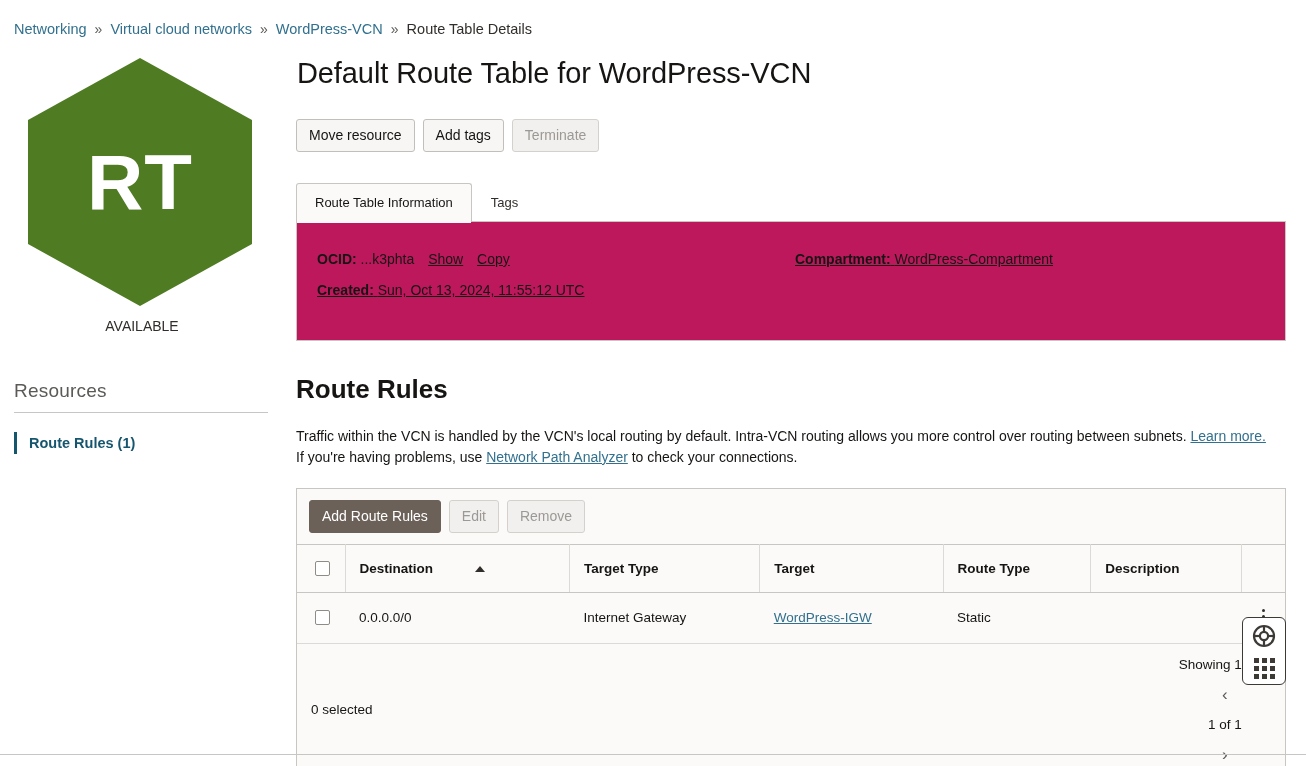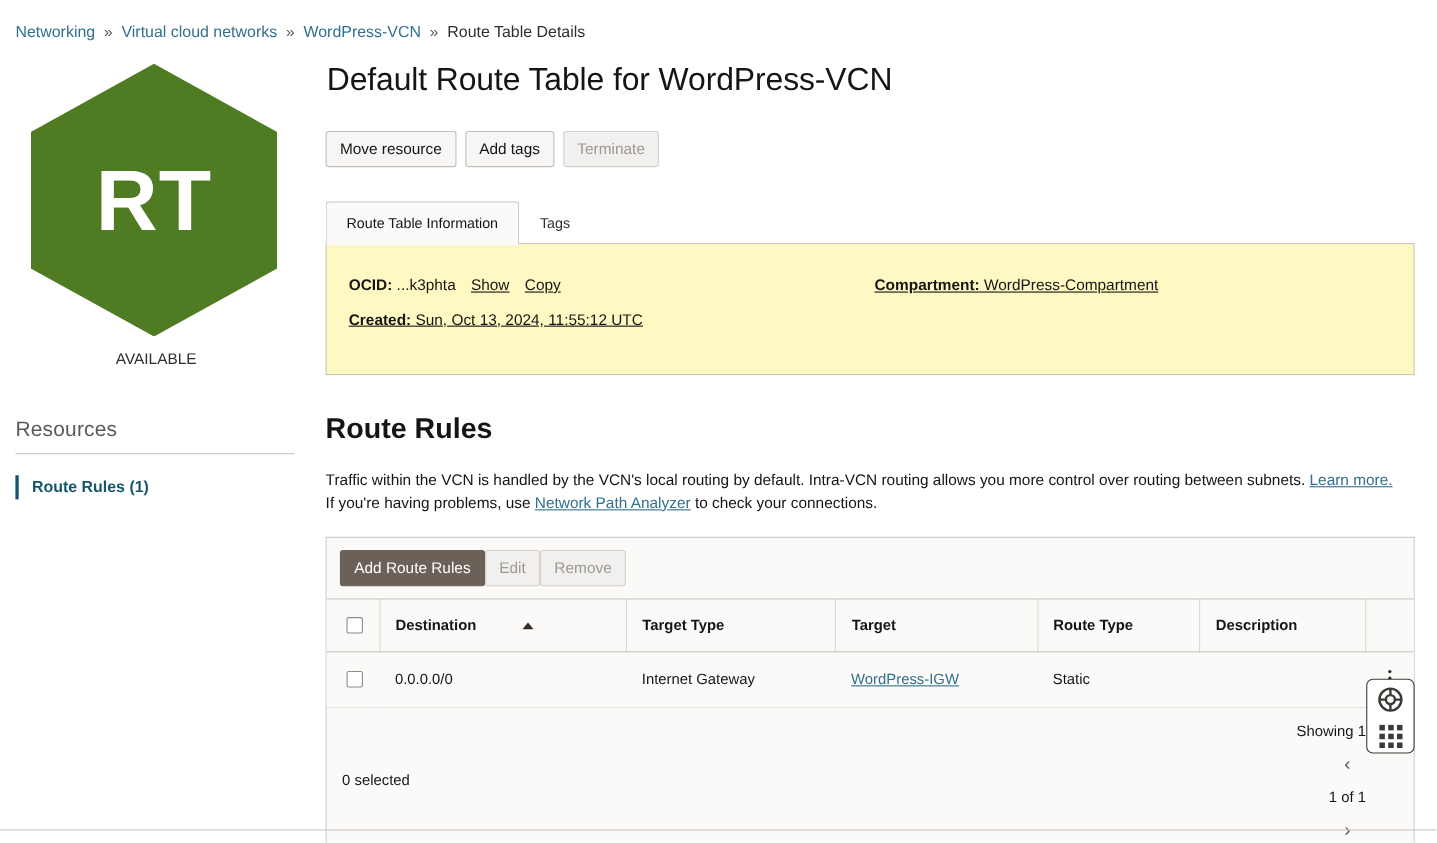--- a/index.html
+++ b/index.html
@@ -110,21 +110,21 @@
     font-weight: 400;
     color: #161513;
   }
   .tab.active::after {
     content: ""; position: absolute; left: 0; right: 0; bottom: -1px;
     height: 2px; background: #fbfaf9;
   }
 
   .infopanel {
     border: 1px solid #c8c6c2;
-    background: #fef9c3;
+    background: #be185d;
     padding: 26px 12px 22px 20px;
     min-height: 120px;
     position: relative;
     display: flex;
   }
   .info-col { flex: 0 0 50%; }
   .info-line { font-size: 14px; line-height: 22px; margin-bottom: 9px; color: #161513; }
   .info-line:last-child { margin-bottom: 0; text-decoration: underline; }
   .info-key { font-weight: 700; }
   .inline-link {
@@ -145,21 +145,21 @@
   .tlink { color: #31708e; text-decoration: underline; cursor: pointer; }
 
   
   .tablewrap {
     margin-top: 20px;
     border: 1px solid #c8c6c2;
     background: #fbfaf9;
   }
   .table-toolbar {
     padding: 11px 12px;
-    display: flex; gap: 0; 
+    display: flex; gap: 8px; 
     background: #fbfaf9;
   }
   table.rt { width: 100%; border-collapse: collapse; background: #fbfaf9; }
   table.rt th {
     text-align: left;
     font-size: 13.5px; font-weight: 700; color: #161513;
     padding: 13px 14px;
     border-top: 1px solid #c8c6c2;
     border-bottom: 1px solid #c8c6c2;
     border-right: 1px solid #dcdad6;

